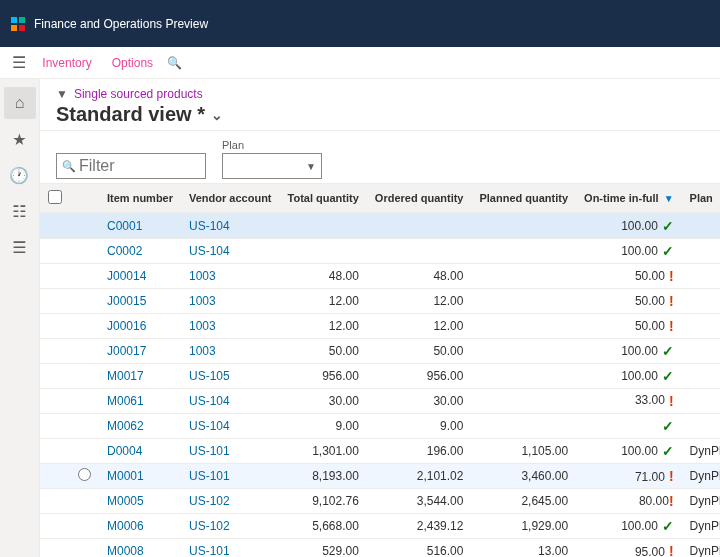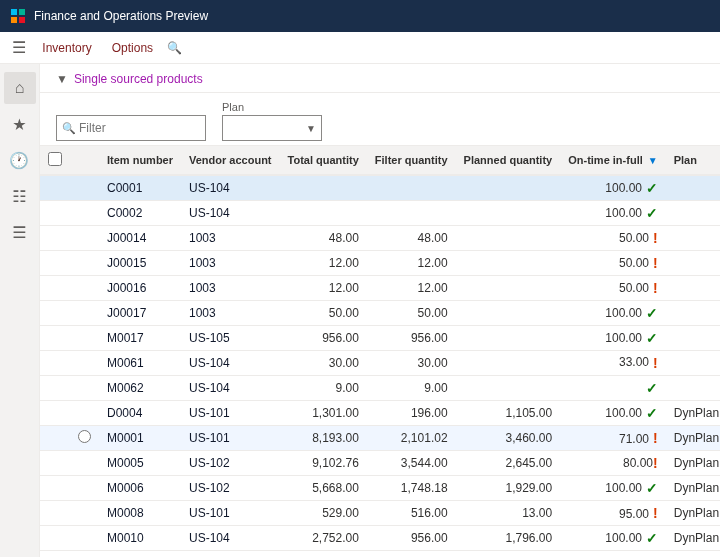--- a/index.html
+++ b/index.html
@@ -4,42 +4,42 @@
   <style>
     * { box-sizing: border-box; margin: 0; padding: 0; }
     body { font-family: 'Segoe UI', Arial, sans-serif; font-size: 12px; background: #f3f2f1; }
 
     
     .title-bar {
       background: #1a2e4a;
       color: white;
       display: flex;
       align-items: center;
-      height: 32px;
+      height: 47px;
       padding: 0 10px;
       gap: 8px;
     }
 
     
     .menu-bar {
       background: white;
       display: flex;
       align-items: center;
       height: 32px;
       padding: 0 8px;
       border-bottom: 1px solid #edebe9;
       gap: 4px;
     }
     .menu-btn {
       padding: 4px 8px;
       font-size: 12px;
       background: none;
       border: none;
       cursor: pointer;
-      color: #7f1d1d;
+      color: #ec4899;
     }
     .menu-search {
       width: 20px; height: 20px; display: flex; align-items: center; justify-content: center; cursor: pointer;
     }
 
     
     .app-container { display: flex; height: calc(557px - 30px - 32px); }
 
     
     .sidebar {
@@ -83,21 +83,21 @@
     .dropdown-chevron { font-size: 14px; color: #605e5c; cursor: pointer; }
 
     
     .filter-row {
       display: flex; align-items: flex-end; gap: 16px; padding: 8px 16px 4px;
       border-bottom: 1px solid #edebe9;
     }
     .filter-group { display: flex; flex-direction: column; gap: 2px; }
     .filter-label { font-size: 11px; color: #605e5c; }
     .filter-input {
-      height: 26px; border: 1px solid #8a8886; padding: 0 8px; font-size: 12px;
+      height: 26px; border: 1px solid #8a8886; padding: 0 8px; font-size: 16px;
       width: 150px; background: white;
     }
     .filter-input-wrap { position: relative; display: flex; align-items: center; }
     .filter-input-icon { position: absolute; left: 6px; color: #605e5c; font-size: 11px; }
     .filter-input-with-icon { padding-left: 22px; }
     .plan-select {
       height: 26px; border: 1px solid #8a8886; padding: 0 24px 0 6px;
       font-size: 12px; width: 100px; background: white; appearance: none; cursor: pointer;
     }
     .select-wrap { position: relative; }
@@ -110,21 +110,21 @@
     thead th {
       padding: 6px 8px; font-size: 11px; font-weight: 600; color: #323130;
       text-align: left; white-space: nowrap; border-bottom: 2px solid #edebe9;
       position: sticky; top: 0; background: #f3f2f1; z-index: 1;
     }
     th.num, td.num { text-align: right; }
     tbody tr { border-bottom: 1px solid #edebe9; }
     tbody tr.selected { background: #deecf9; }
     tbody tr.selected-radio { background: #f0f6ff; }
     td { padding: 4px 8px; font-size: 12px; color: #323130; white-space: nowrap; }
-    td.link { color: #0f172a; cursor: pointer; }
+    td.link { color: #0369a1; cursor: pointer; }
     .check-col { width: 28px; }
     .radio-col { width: 24px; text-align: center; }
 
     .status-check { color: #107c10; font-size: 14px; font-weight: bold; }
     .status-excl { color: #d83b01; font-size: 14px; font-weight: bold; }
 
     
     .table-container::-webkit-scrollbar { width: 8px; }
     .table-container::-webkit-scrollbar-track { background: #f3f2f1; }
     .table-container::-webkit-scrollbar-thumb { background: #c8c6c4; border-radius: 4px; }
@@ -164,20 +164,24 @@
     <div class="sidebar-icon">☷</div>
     <div class="sidebar-icon">☰</div>
   </div>
 
   <div class="main-content">
 
     <div class="page-header">
       <div class="breadcrumb-row">
         <span class="filter-icon">▼</span>
         <span class="breadcrumb-text">Single sourced products</span>
+      </div>
+      <div class="page-title">
+        <span>Standard view *</span>
+        <span class="dropdown-chevron">⌄</span>
       </div>
     </div>
 
     <div class="filter-row">
       <div class="filter-group">
         <div class="filter-input-wrap">
           <span class="filter-input-icon">🔍</span>
           <input class="filter-input filter-input-with-icon" type="text" placeholder="Filter" style="">
         </div>
       </div>
@@ -197,21 +201,21 @@
       <table>
         <thead>
           <tr>
             <th class="check-col">
               <input type="checkbox" class="header-checkbox" style="">
             </th>
             <th class="radio-col"></th>
             <th>Item number</th>
             <th>Vendor account</th>
             <th class="num">Total quantity</th>
-            <th class="num">Filter quantity</th>
+            <th class="num">Ordered quantity</th>
             <th class="num">Planned quantity</th>
             <th class="num">
               <span>On-time in-full</span>
               <span class="th-filter">▼</span>
             </th>
             <th>Plan</th>
           </tr>
         </thead>
         <tbody id="table-body">
         <tr class="selected">
@@ -381,21 +385,21 @@
                 <span class="status-excl">!</span>
               </td>
               <td>DynPlan</td>
             </tr>
             <tr>
               <td class="check-col"></td>
               <td class="radio-col"></td>
               <td class="link">M0006</td>
               <td class="link">US-102</td>
               <td class="num">5,668.00</td>
-              <td class="num">1,748.18</td>
+              <td class="num">2,439.12</td>
               <td class="num">1,929.00</td>
               <td class="num" style="display: flex; justify-content: flex-end; align-items: center; gap: 4px;">
                 <span>100.00</span>
                 <span class="status-check">✓</span>
               </td>
               <td>DynPlan</td>
             </tr>
             <tr>
               <td class="check-col"></td>
               <td class="radio-col"></td>

